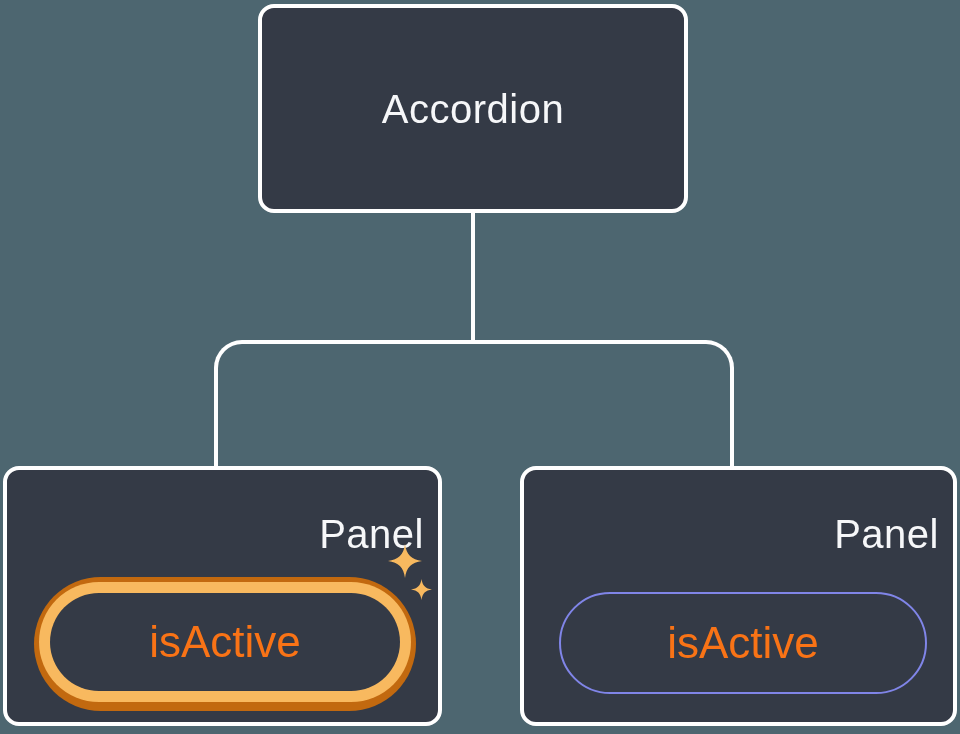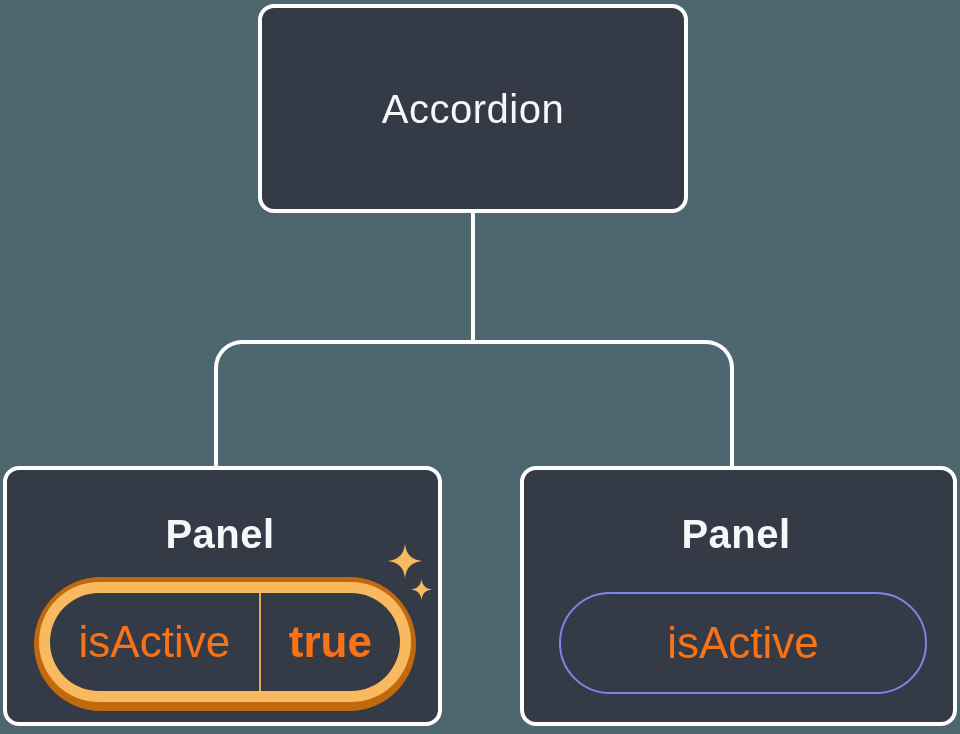--- a/index.html
+++ b/index.html
@@ -49,23 +49,22 @@
     border-left: 4px solid #ffffff;
     border-right: 4px solid #ffffff;
     border-radius: 28px 28px 0 0;
     box-sizing: border-box;
   }
   
   .panel-left  { left: 3px;   top: 466px; width: 439px; height: 260px; }
   .panel-right { left: 520px; top: 466px; width: 437px; height: 260px; }
   .panel .node-title {
     position: absolute;
-    left: 0; right: 5px; top: 44px;
-    text-align: center;
-    font-weight: bold;
+    left: 0; right: 14px; top: 44px;
+    text-align: right;
   }
   
   .pill-text {
     color: #f97316;
     font-size: 44px;
     line-height: 1;
   }
   .cell {
     display: flex; align-items: center; justify-content: center;
     height: 100%;
@@ -130,23 +129,20 @@
   <div class="bracket"></div>
 
   <div class="node panel panel-left">
     <div class="node-title">Panel</div>
     <div class="pill-gold">
       <div class="pill-gold-band">
         <div class="pill-gold-body">
           <div class="cell cell-key">
             <span class="pill-text">isActive</span>
           </div>
-          <div class="cell cell-val">
-            <span class="pill-text">true</span>
-          </div>
         </div>
       </div>
     </div>
   </div>
 
   <span class="sparkle sparkle-large">
     <svg viewBox="0 0 100 100" aria-hidden="true">
       <path d="M50 0 C54 31 69 46 100 50 C69 54 54 69 50 100 C46 69 31 54 0 50 C31 46 46 31 50 0 Z"></path>
     </svg>
   </span>

